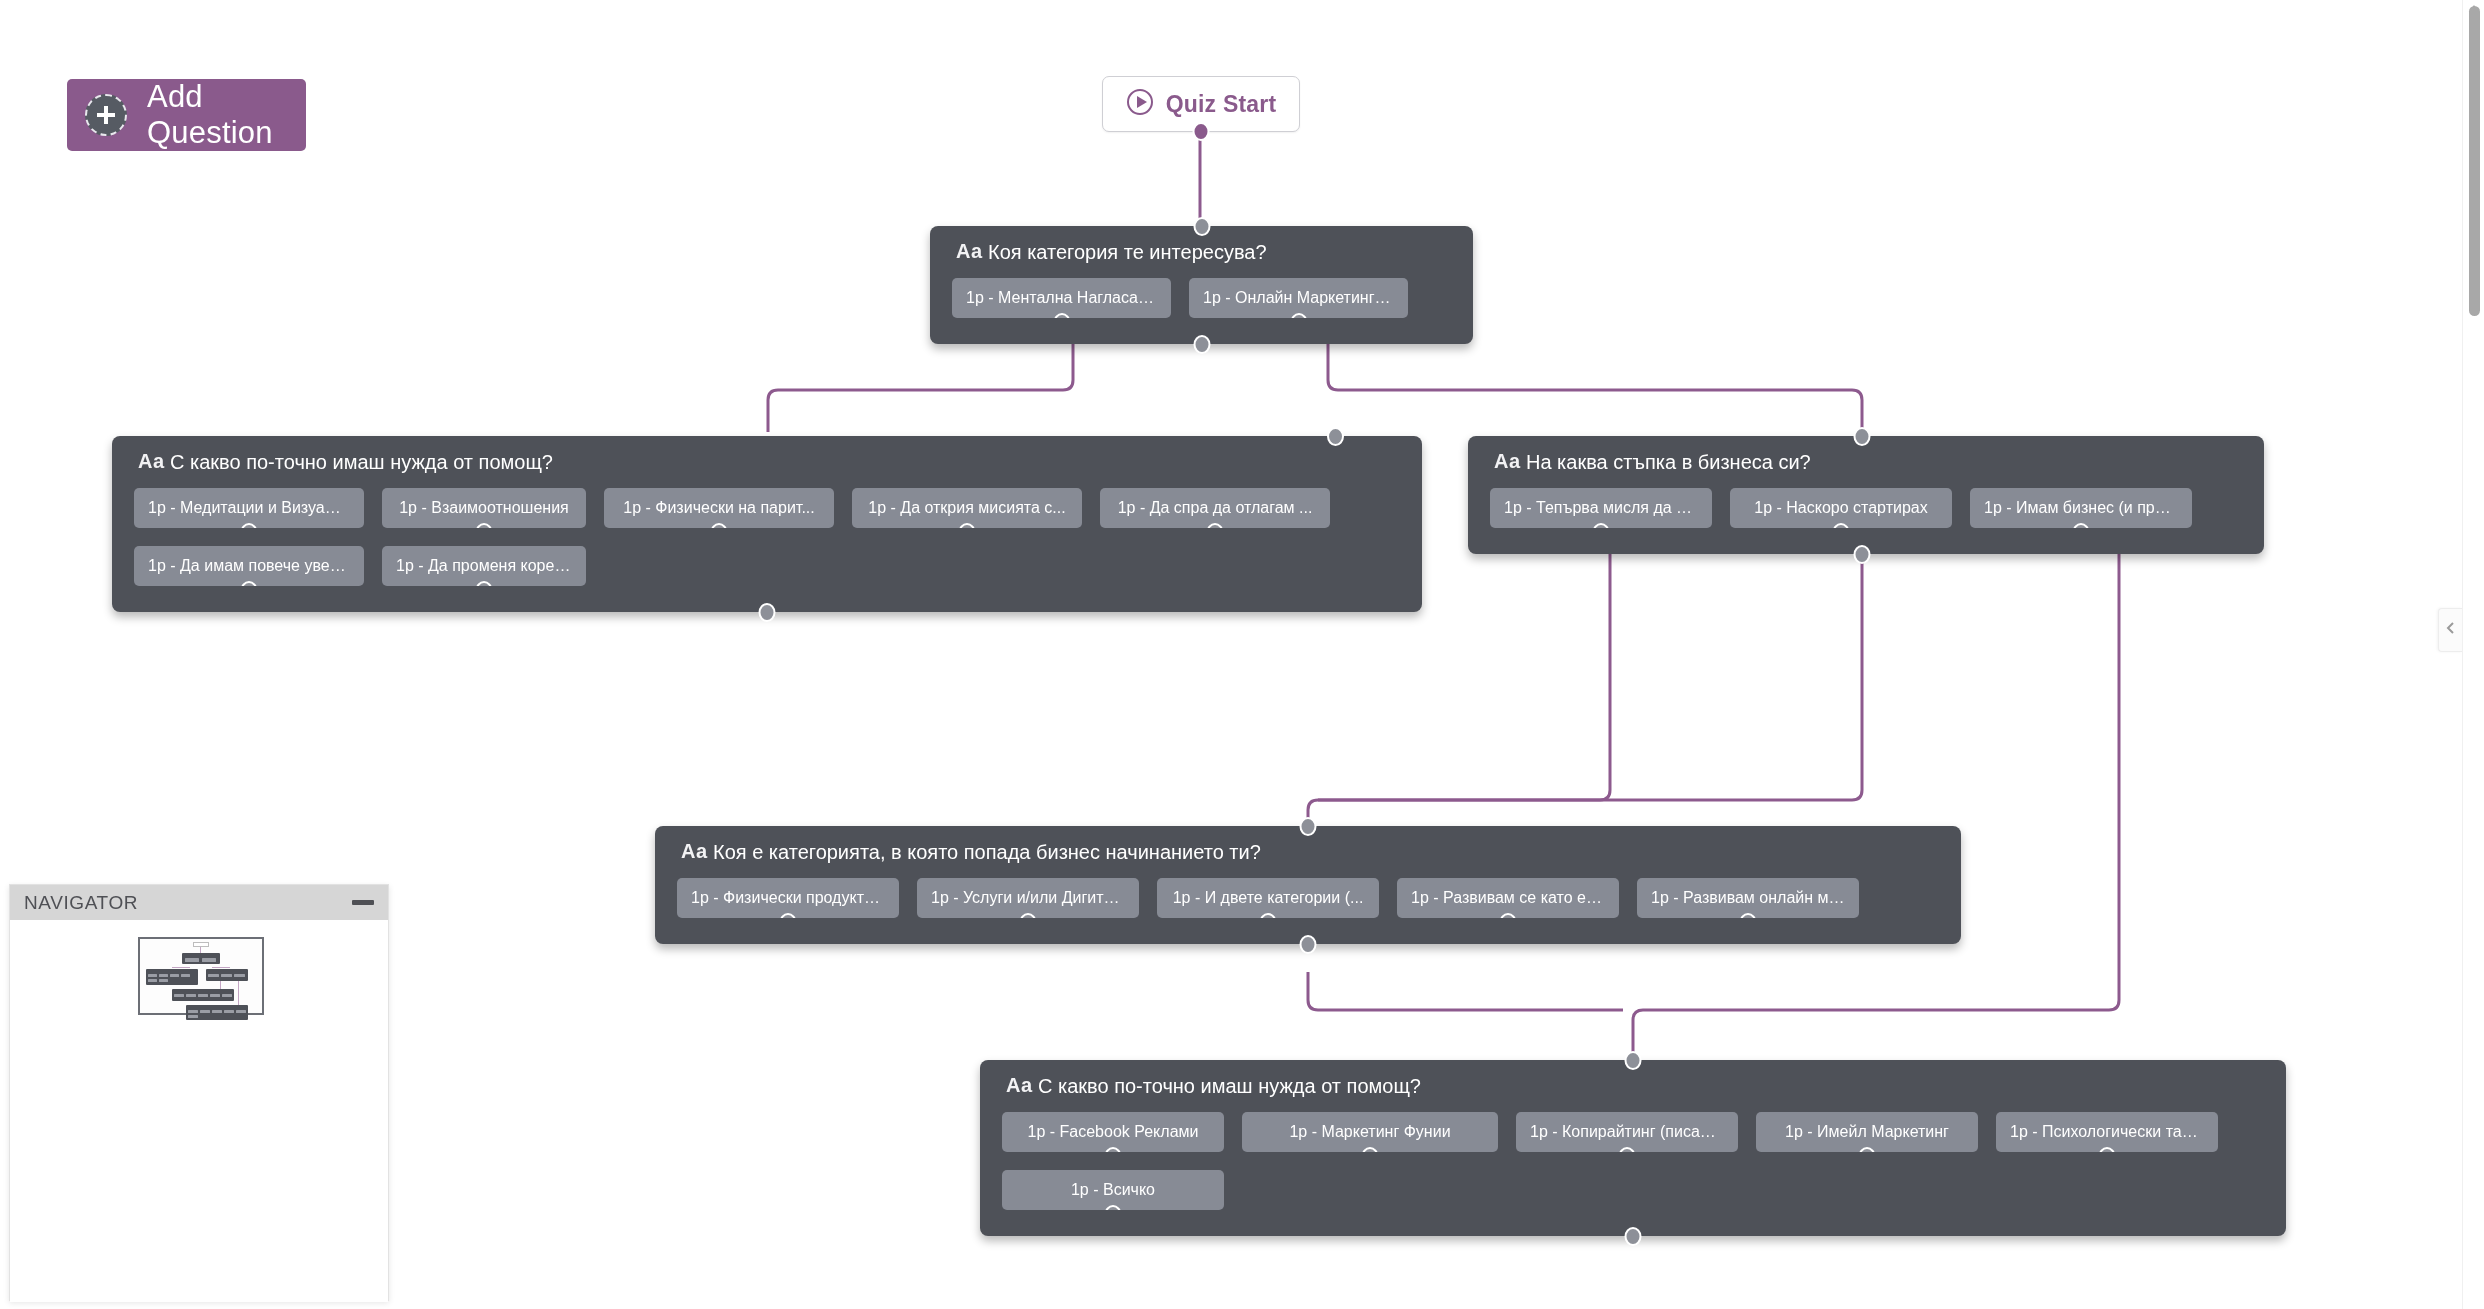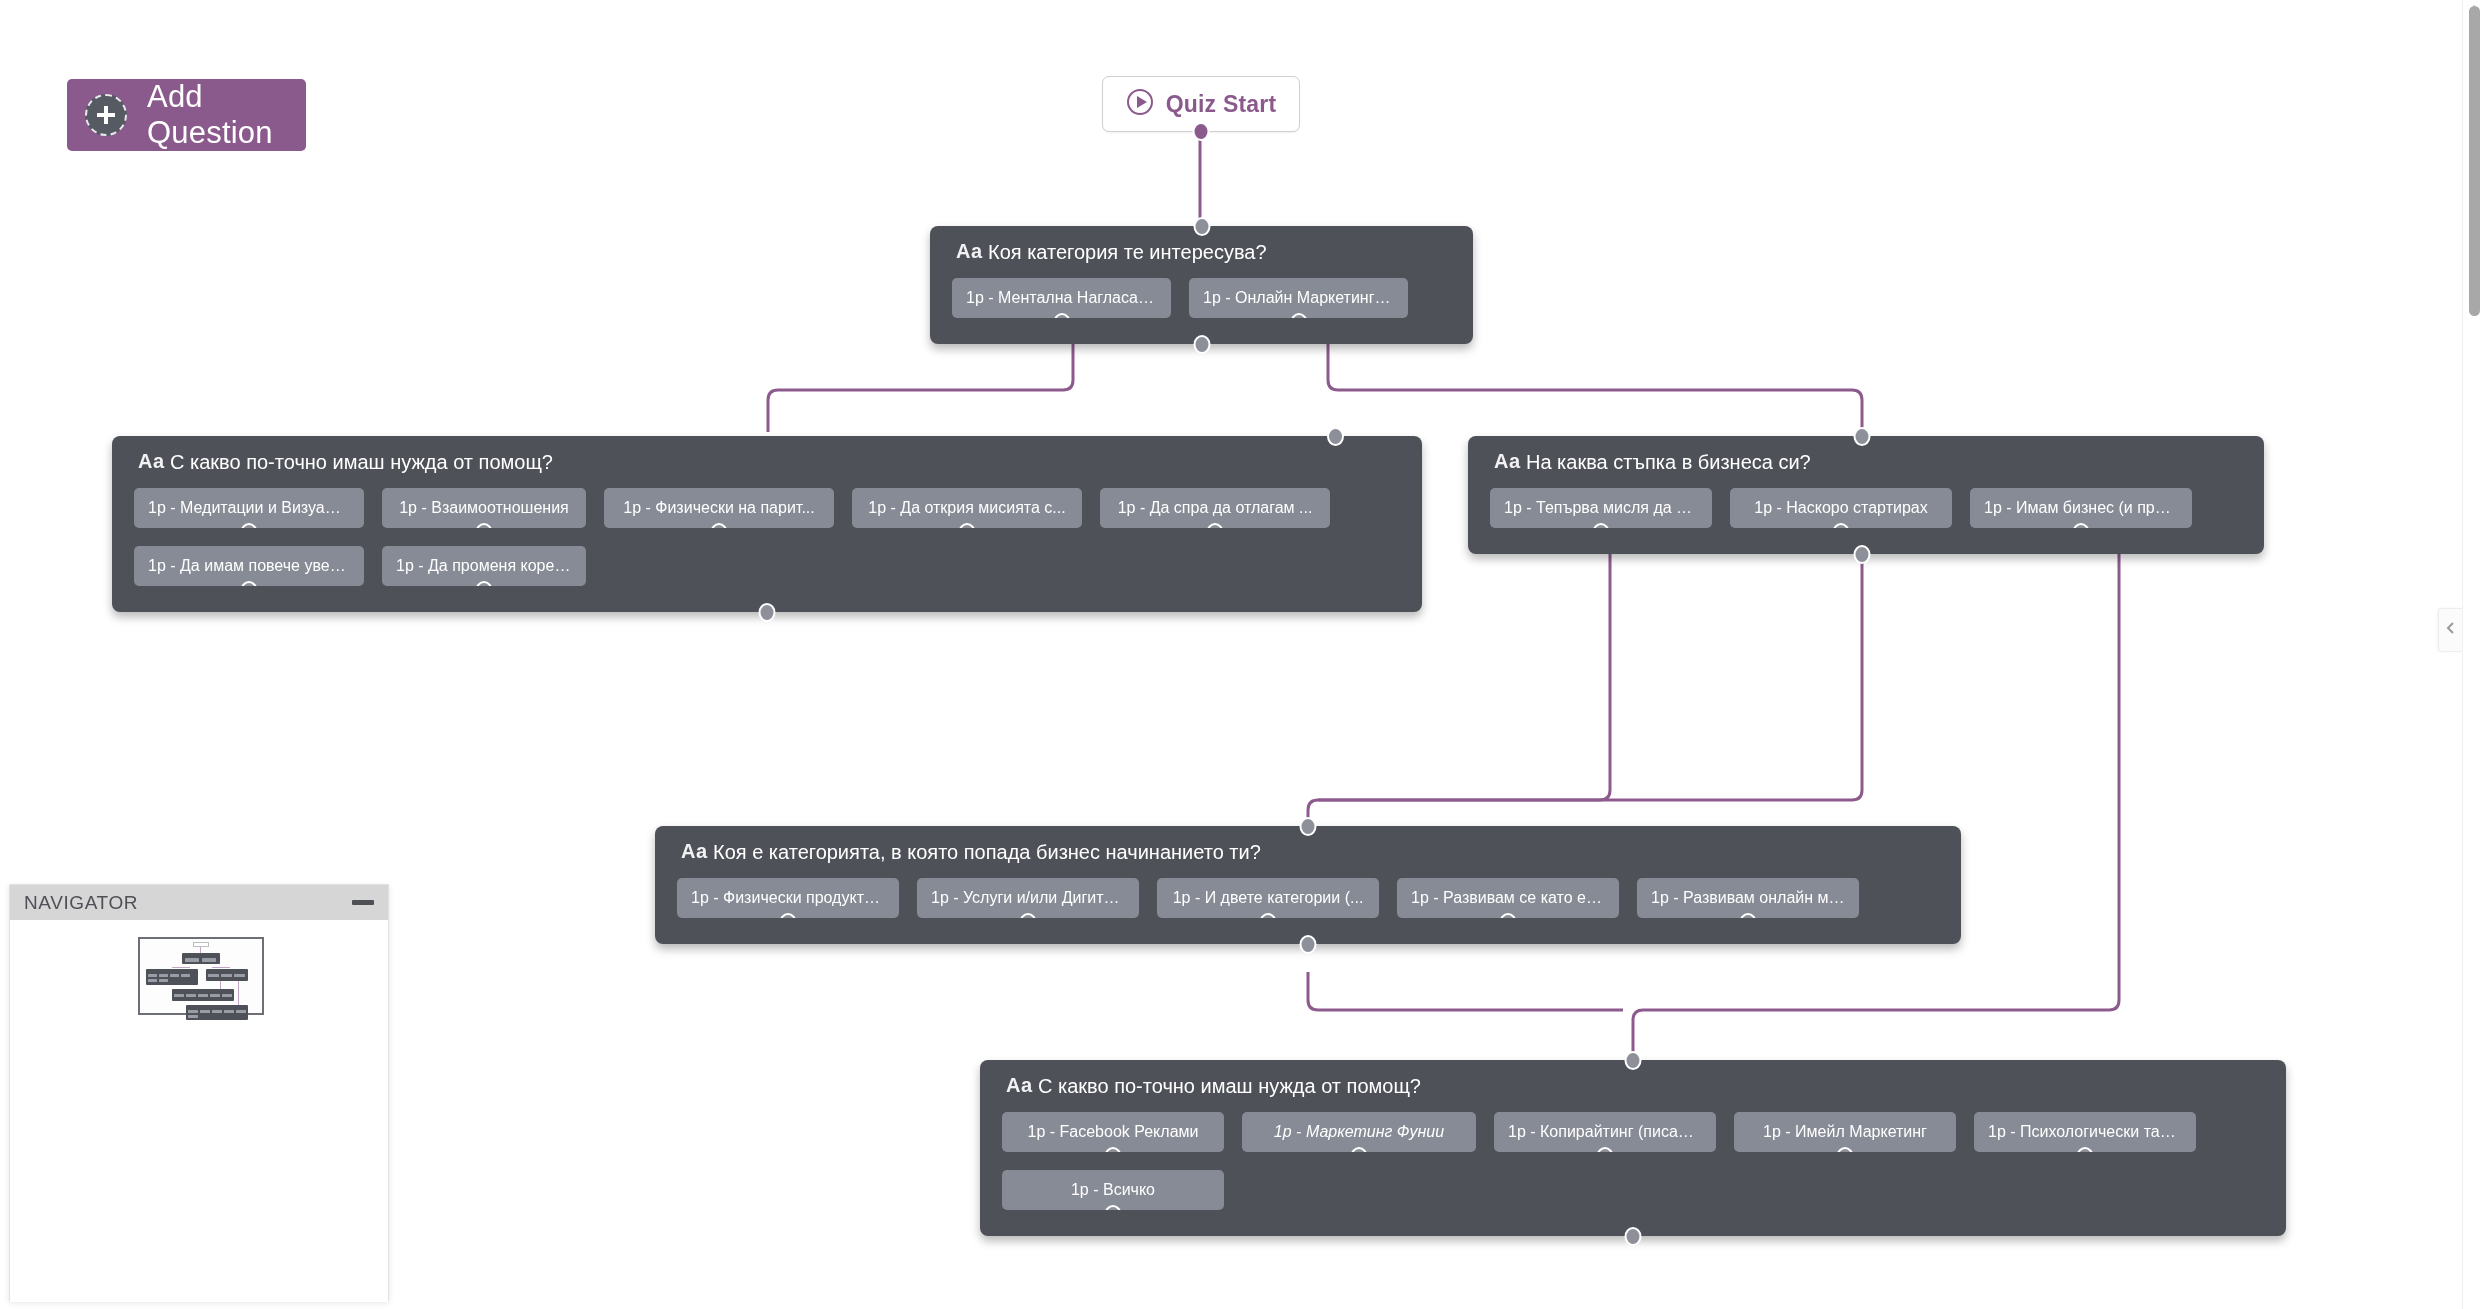--- a/index.html
+++ b/index.html
@@ -343,21 +343,21 @@
     <span class="port port-top" style="left:653px;"></span>
     <div class="qnode-head">
       <span class="qnode-aa">Aa</span>
       <span class="qnode-title">С какво по-точно имаш нужда от помощ?</span>
     </div>
     <div class="qnode-answers">
       <div class="chip" style="width:222px;">
         <span class="chip-label">1p - Facebook Реклами</span>
         <span class="port port-bottom"></span>
       </div>
-      <div class="chip" style="width:234px;font-style:italic;">
+      <div class="chip" style="width:256px;">
         <span class="chip-label">1p - Маркетинг Фунии</span>
         <span class="port port-bottom"></span>
       </div>
       <div class="chip" style="width:222px;">
         <span class="chip-label">1p - Копирайтинг (писане...</span>
         <span class="port port-bottom"></span>
       </div>
       <div class="chip" style="width:222px;">
         <span class="chip-label">1p - Имейл Маркетинг</span>
         <span class="port port-bottom"></span>

